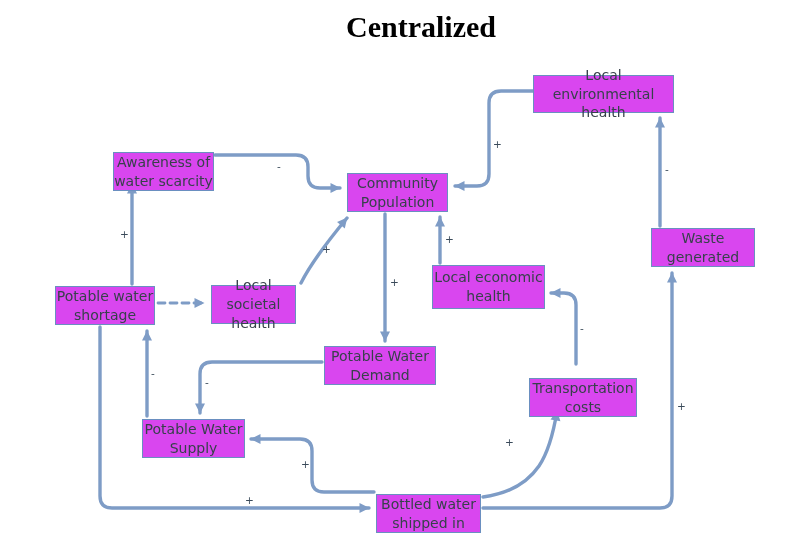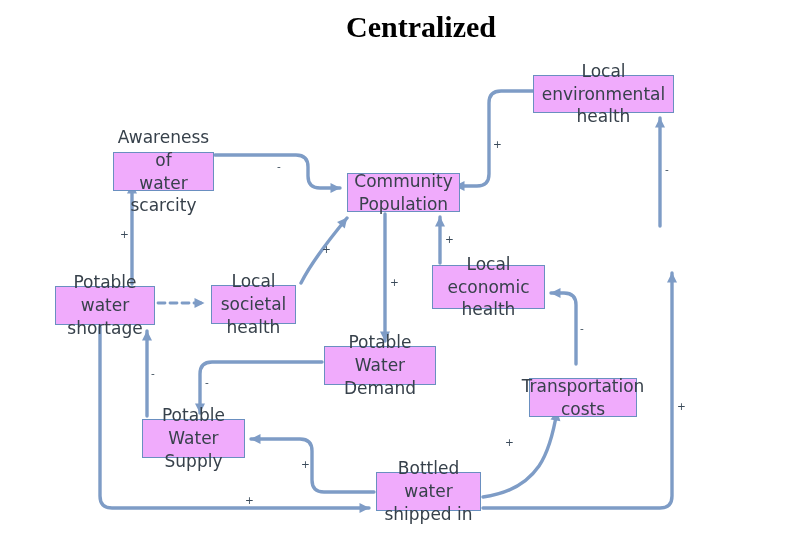--- a/index.html
+++ b/index.html
@@ -7,24 +7,24 @@
     position:relative; width:800px; height:541px; background:#ffffff;
     font-family:"DejaVu Sans", sans-serif; overflow:hidden;border-radius:24px;
   }
   .title {
     position:absolute; left:421px; top:10px; transform:translateX(-50%);
     margin:0; font-family:"Liberation Serif", serif; font-weight:bold;
     font-size:30px; color:#000; white-space:nowrap;
   }
   .node {
     position:absolute; box-sizing:border-box;
-    background:#f0abfc; border:1.6px solid #6a8fc0;
+    background:#d946ef; border:1.6px solid #6a8fc0;
     display:flex; align-items:center; justify-content:center;
     text-align:center; white-space:pre-line;
-    font-size:17px; line-height:1.35; color:#37414b;
+    font-size:14px; line-height:1.35; color:#37414b;
   }
   svg.edges { position:absolute; left:0; top:0; width:800px; height:541px; }
   .edge { stroke:#7e9cc6; stroke-width:3.4; fill:none; stroke-linecap:round; }
   .edge.dashed { stroke-dasharray:7 5; stroke-width:2.8; }
   .sign {
     position:absolute; font-size:10.5px; color:#3a4a5a;
     font-family:"DejaVu Sans", sans-serif;
   }
 </style>
 </head>
@@ -69,30 +69,32 @@
   <span class="sign" style="left:677px; top:400px;">+</span>
   <span class="sign" style="left:205px; top:376px;">-</span>
   <span class="sign" style="left:301px; top:458px;">+</span>
   <span class="sign" style="left:151px; top:367px;">-</span>
   <span class="sign" style="left:245px; top:494px;">+</span>
 
   <div class="node" style="left:113px; top:152px; width:101px; height:39px;">Awareness of
 water scarcity</div>
   <div class="node" style="left:533px; top:75px; width:141px; height:38px;">Local environmental
 health</div>
-  <div class="node" style="left:347px; top:173px; width:113px; height:39px;">Community
+  <div class="node" style="left:347px; top:173px; width:101px; height:39px;">Community
 Population</div>
   <div class="node" style="left:55px; top:286px; width:100px; height:39px;">Potable water
 shortage</div>
   <div class="node" style="left:211px; top:285px; width:85px; height:39px;">Local societal
 health</div>
   <div class="node" style="left:432px; top:265px; width:113px; height:44px;">Local economic
 health</div>
+  <div class="node" style="left:651px; top:228px; width:104px; height:39px;">Waste
+generated</div>
   <div class="node" style="left:324px; top:346px; width:112px; height:39px;">Potable Water
 Demand</div>
   <div class="node" style="left:529px; top:378px; width:108px; height:39px;">Transportation
 costs</div>
   <div class="node" style="left:142px; top:419px; width:103px; height:39px;">Potable Water
 Supply</div>
-  <div class="node" style="left:376px; top:472px; width:105px; height:39px;">Bottled water
+  <div class="node" style="left:376px; top:494px; width:105px; height:39px;">Bottled water
 shipped in</div>
 
 </div>
 
 </body></html>

